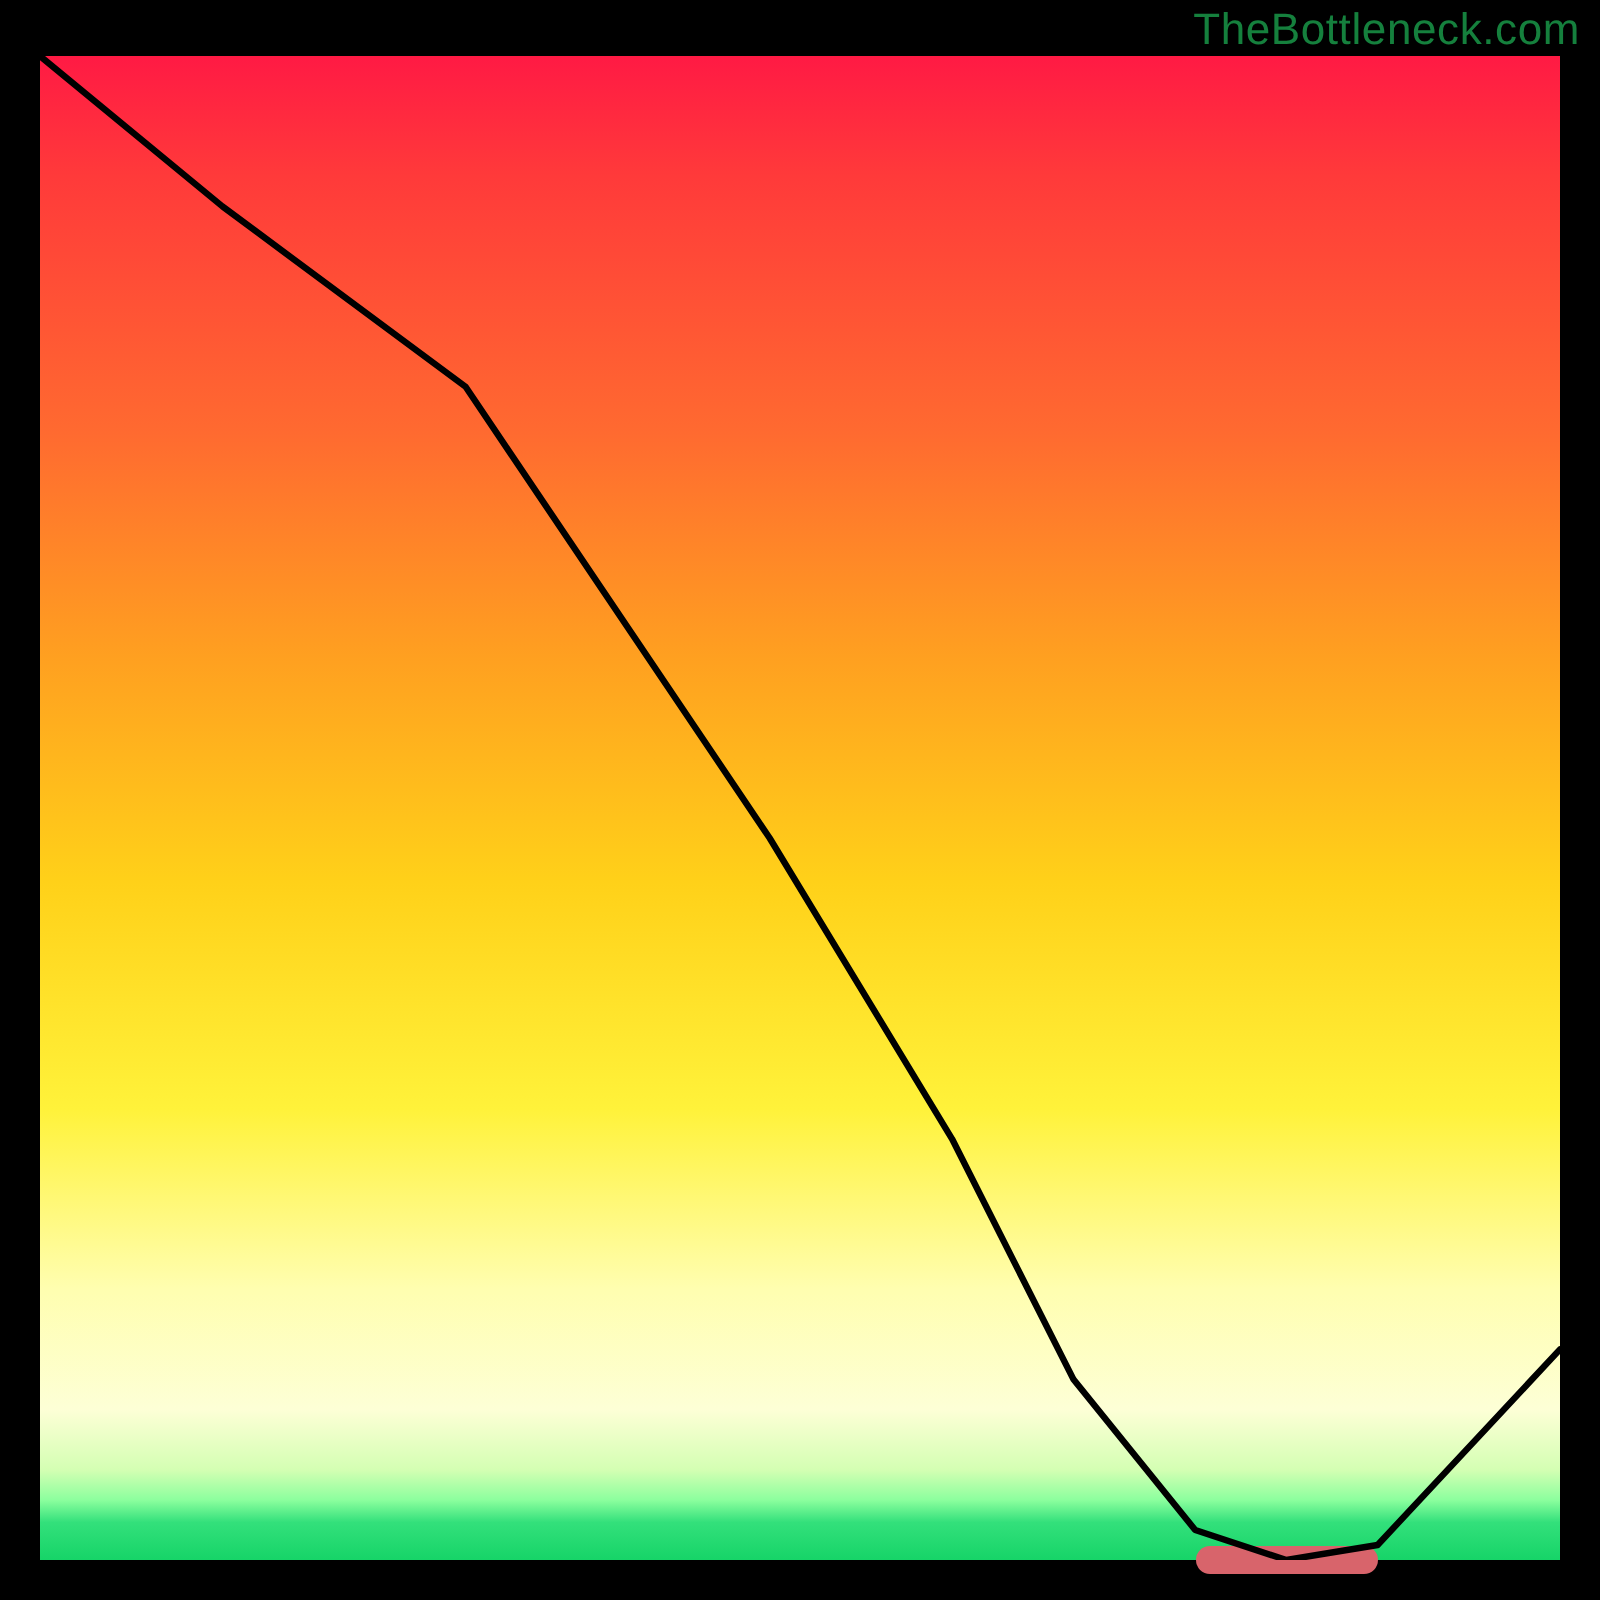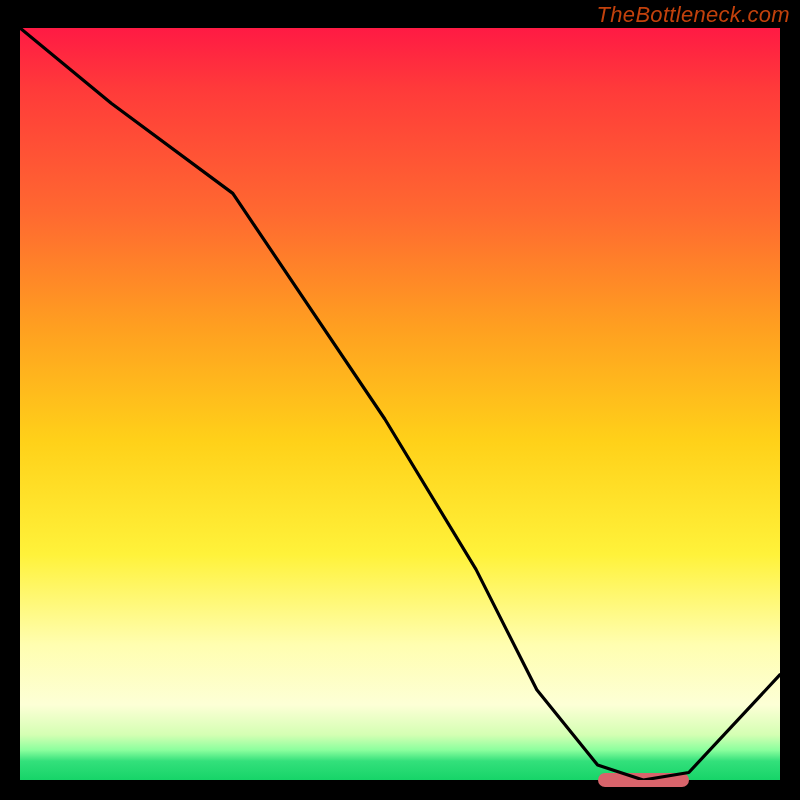--- a/index.html
+++ b/index.html
@@ -13,27 +13,26 @@
   .frame {
     position: relative;
     width: 800px;
     height: 800px;
     background: #000;
   }
   .watermark {
     position: absolute;
     top: 2px;
     right: 10px;
-    color: #c2410c;
+    color: #15803d;
     font-family: Arial, Helvetica, sans-serif;
     font-size: 22px;
     letter-spacing: 0.3px;
     font-weight: 500;
     z-index: 5;
-    font-style: italic;
   }
   .plot-area {
     position: absolute;
     left: 20px;
     top: 28px;
     width: 760px;
     height: 752px;
     background: linear-gradient(to bottom,
       #ff1a44 0%,
       #ff3a3a 8%,

